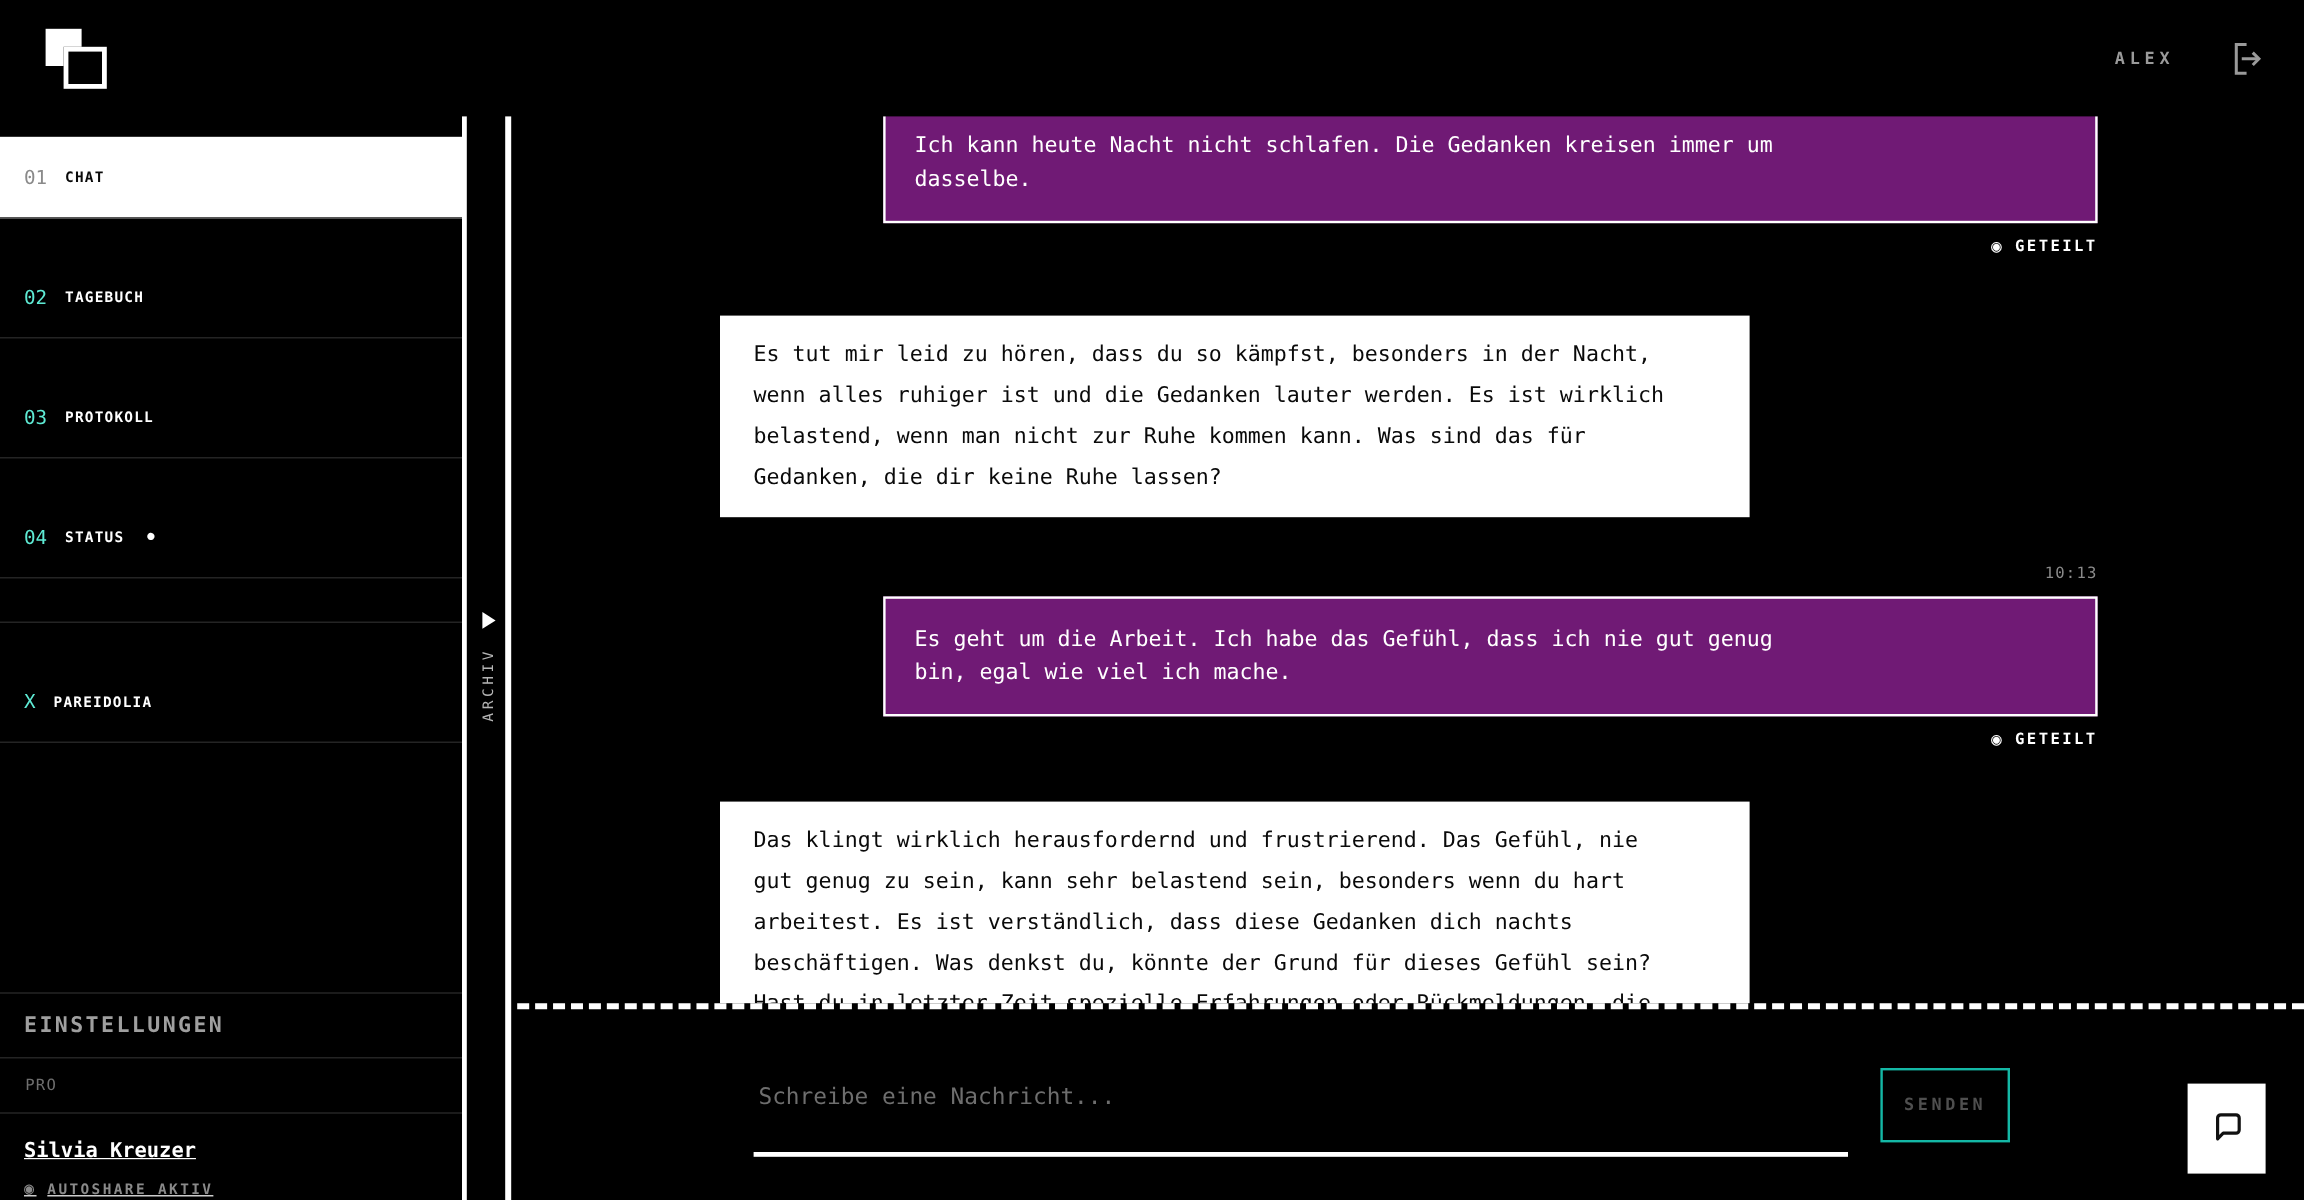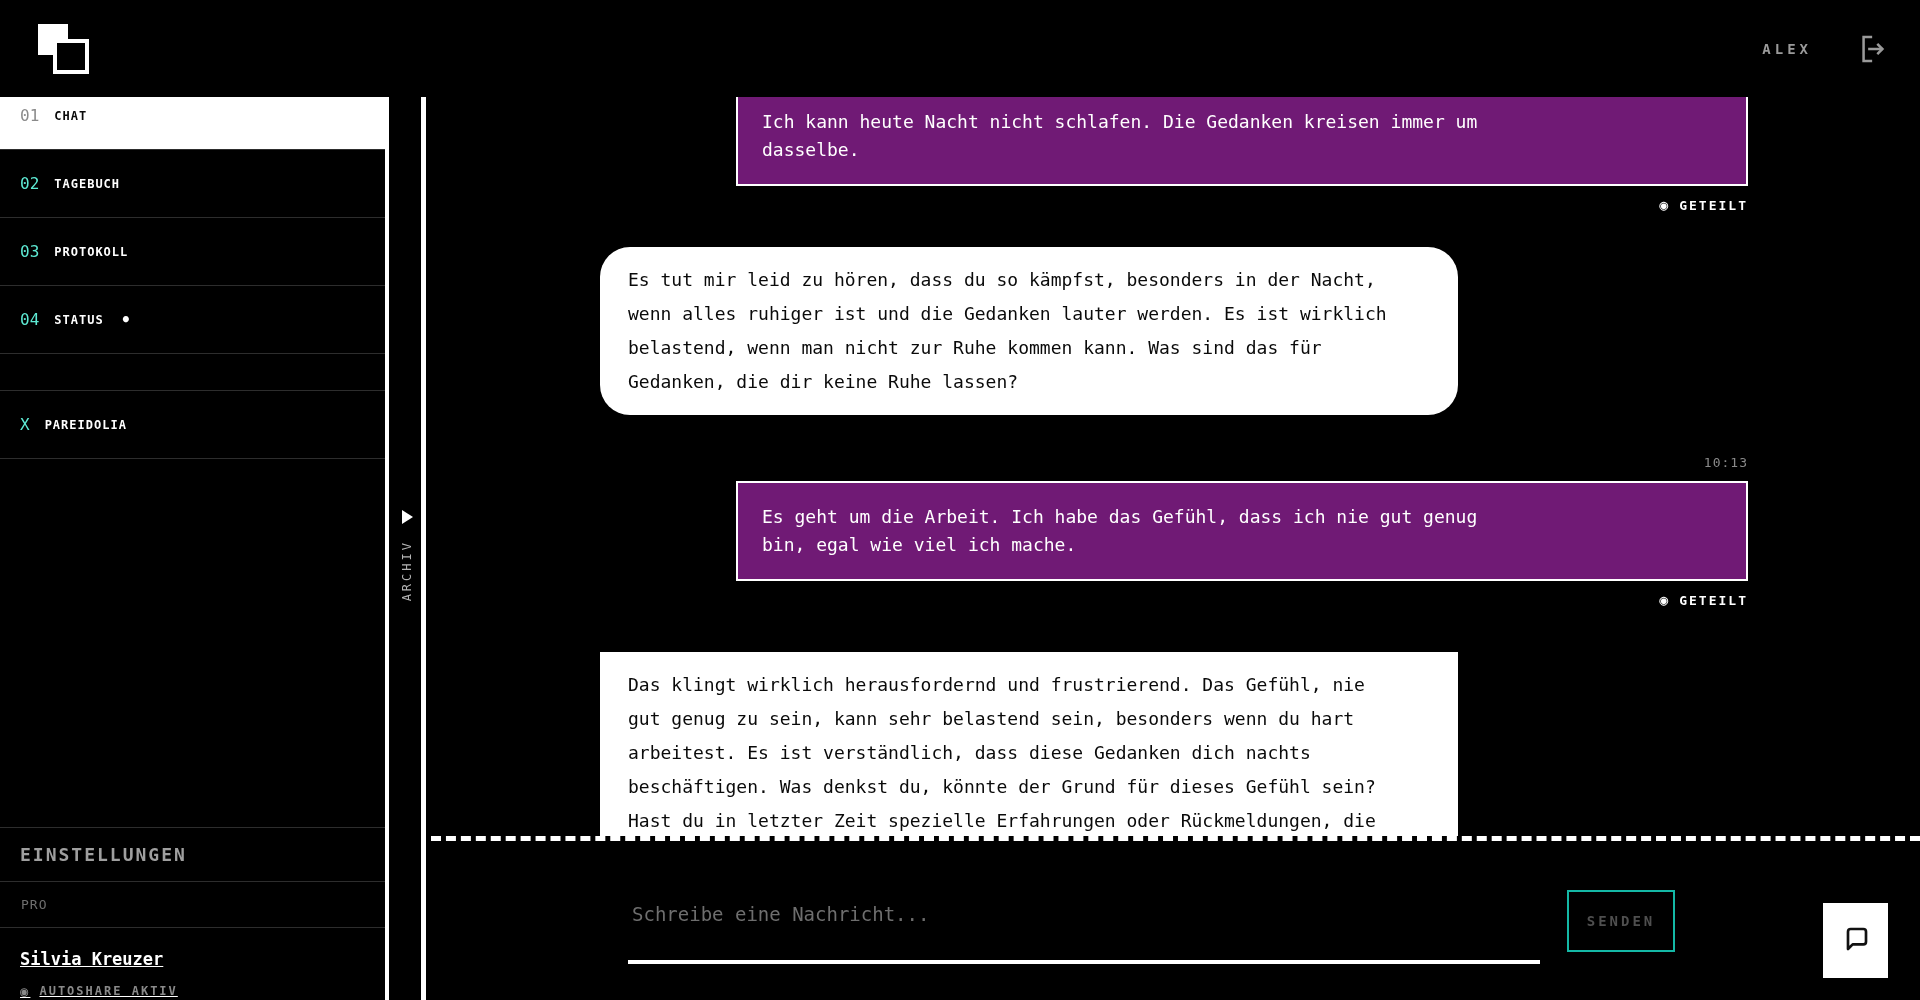--- a/index.html
+++ b/index.html
@@ -33,21 +33,21 @@
   .logout-btn { width:30px; height:32px; cursor:pointer; display:block; }
   .logout-btn svg { width:100%; height:100%; }
 
   
   .sidebar {
     position:absolute; left:0; top:82px; bottom:0; width:389px;
     background:#000; border-right:4px solid #fff; z-index:20;
   }
   .nav-item {
     height:68px; display:flex; align-items:center; gap:15px;
-    padding-left:20px; border-bottom:1px solid #2d2d2d; cursor:pointer;
+    padding-left:20px; border-bottom:1px solid #2d2d2d; cursor:pointer;margin-top:32px;
   }
   .nav-item .num { color:#5eead4; font-size:16px; }
   .nav-item .lbl { color:#fff; font-size:12px; font-weight:bold; letter-spacing:1px; }
   .nav-item .dot { color:#fff; font-size:17px; font-weight:bold; margin-left:2px; }
   .nav-item.active { background:#fff; }
   .nav-item.active .lbl { color:#0a0a0a; }
   .nav-item.active .num { color:#8a8a8a; }
   .nav-spacer { height:37px; border-bottom:1px solid #2d2d2d; }
 
   .sidebar-bottom { position:absolute; left:0; right:0; bottom:0; }
@@ -105,21 +105,21 @@
   .meta-shared {
     align-self:flex-end; margin-top:10px; height:18px;
     display:flex; align-items:center; gap:9px;
     color:#fff; font-size:13px; font-weight:bold; letter-spacing:2px;
   }
   .meta-shared .ico { font-size:15px; line-height:1; }
   .timestamp {
     align-self:flex-end; margin-top:40px; height:16px;
     color:#8a8a8a; font-size:13px; letter-spacing:1px;
   }
-  .mt-bot1 { margin-top:33px;border-radius:30px; }
+  .mt-bot1 { margin-top:49px; }
   .mt-user2 { margin-top:10px; }
   .mt-bot2 { margin-top:43px; }
 
   
   .composer {
     position:absolute; left:431px; right:0; bottom:0; height:164px;
     background:#000; border-top:5px dashed #fff; z-index:25;
     display:flex; align-items:center; padding:0 245px 0 197px;
   }
   .composer input {

